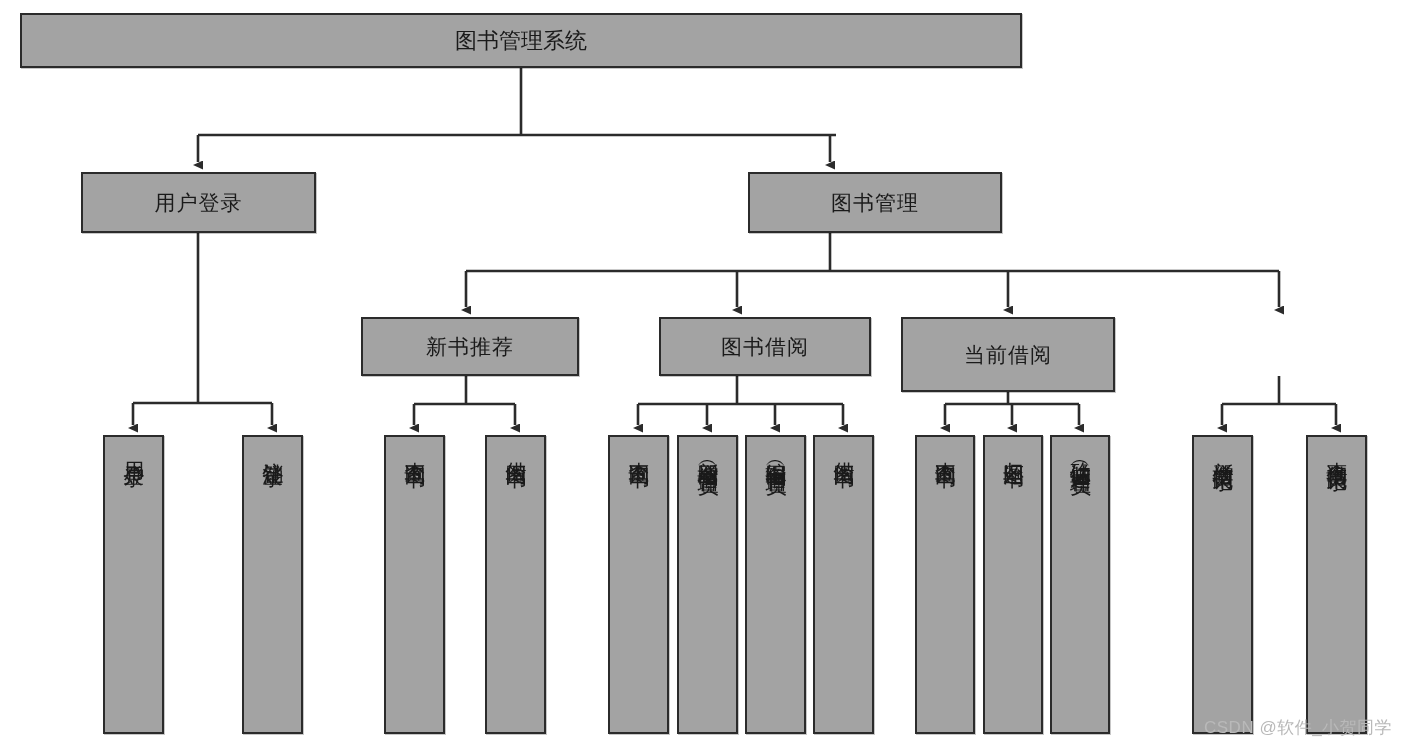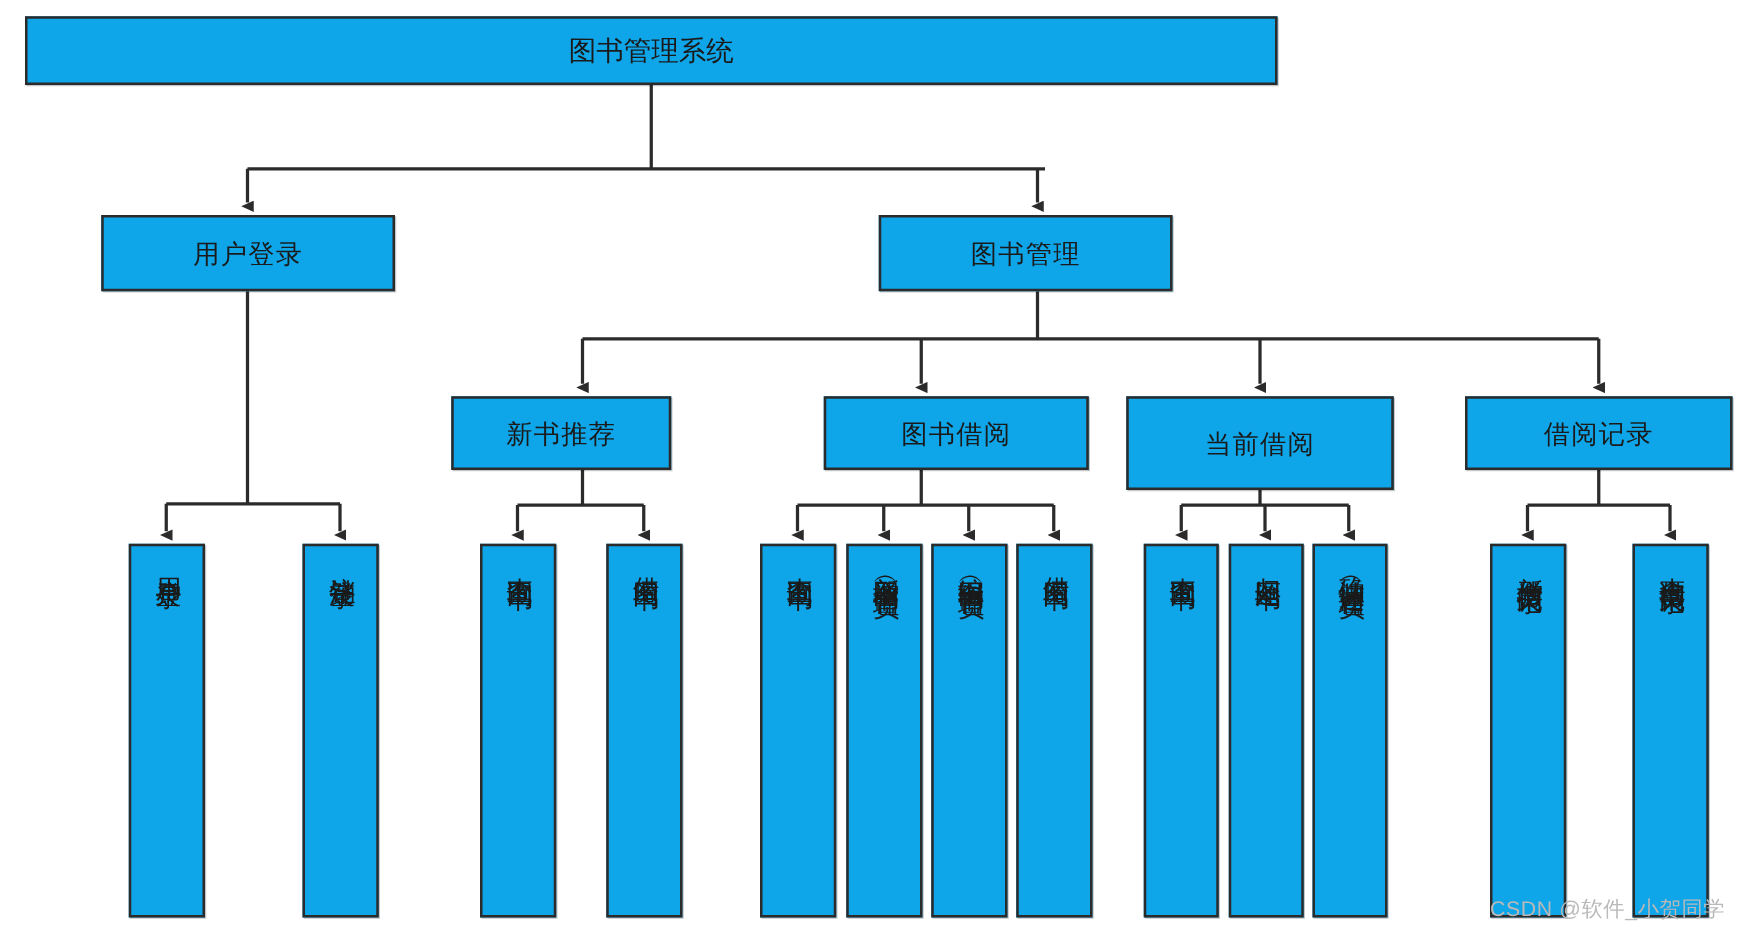--- a/index.html
+++ b/index.html
@@ -22,21 +22,21 @@
     position: absolute;
     left: 0;
     top: 0;
     width: 1405px;
     height: 747px;
     pointer-events: none;
   }
   .node {
     position: absolute;
     box-sizing: border-box;
-    background: #0ea5e9;
+    background: #a3a3a3;
     border: 2px solid #2b2b2b;
     box-shadow: 1px 1px 0 rgba(0,0,0,0.22);
     display: flex;
     align-items: center;
     justify-content: center;
     color: #1a1a1a;
     text-align: right;
   }
   .node.horiz {
     font-size: 21px;
@@ -58,20 +58,21 @@
     letter-spacing: 2px;
     white-space: nowrap;
     color: #1a1a1a;
   }
   .watermark {
     position: absolute;
     font-size: 17px;
     color: #b9b9b9;
     white-space: nowrap;
     letter-spacing: 0.5px;
+    padding-left: 12px;
   }
 </style>
 </head>
 <body>
 
 <div id="diagram-canvas">
 
   <svg id="edges-layer" width="1405" height="747" viewBox="0 0 1405 747" xmlns="http://www.w3.org/2000/svg">
     <defs>
       <marker id="arrowhead" markerWidth="9" markerHeight="10" refX="1.5" refY="5" orient="auto" markerUnits="userSpaceOnUse">
@@ -122,35 +123,32 @@
     </g>
   </svg>
 
   <div class="node root" style="left:20px; top:13px; width:1002px; height:55px;">
     <span>图书管理系统</span>
   </div>
 
   <div class="node horiz" style="left:81px; top:172px; width:235px; height:61px;">
     <span>用户登录</span>
   </div>
-  <div class="node horiz" style="left:703px; top:172px; width:235px; height:61px;">
+  <div class="node horiz" style="left:748px; top:172px; width:254px; height:61px;">
     <span>图书管理</span>
   </div>
 
-  <div class="node horiz" style="left:361px; top:317px; width:176px; height:59px;">
+  <div class="node horiz" style="left:361px; top:317px; width:218px; height:59px;">
     <span>新书推荐</span>
   </div>
   <div class="node horiz" style="left:631px; top:317px; width:212px; height:59px;margin-left:28px;">
     <span>图书借阅</span>
   </div>
   <div class="node horiz" style="left:901px; top:317px; width:214px; height:75px;">
     <span>当前借阅</span>
-  </div>
-  <div class="node horiz" style="left:1172px; top:317px; width:214px; height:59px;">
-    <span>借阅记录</span>
   </div>
 
   <div class="node leaf" style="left:103px; top:435px; width:61px; height:299px;">
     <span class="vlabel">用户登录</span>
   </div>
   <div class="node leaf" style="left:242px; top:435px; width:61px; height:299px;">
     <span class="vlabel">注销登录</span>
   </div>
 
   <div class="node leaf" style="left:384px; top:435px; width:61px; height:299px;">

